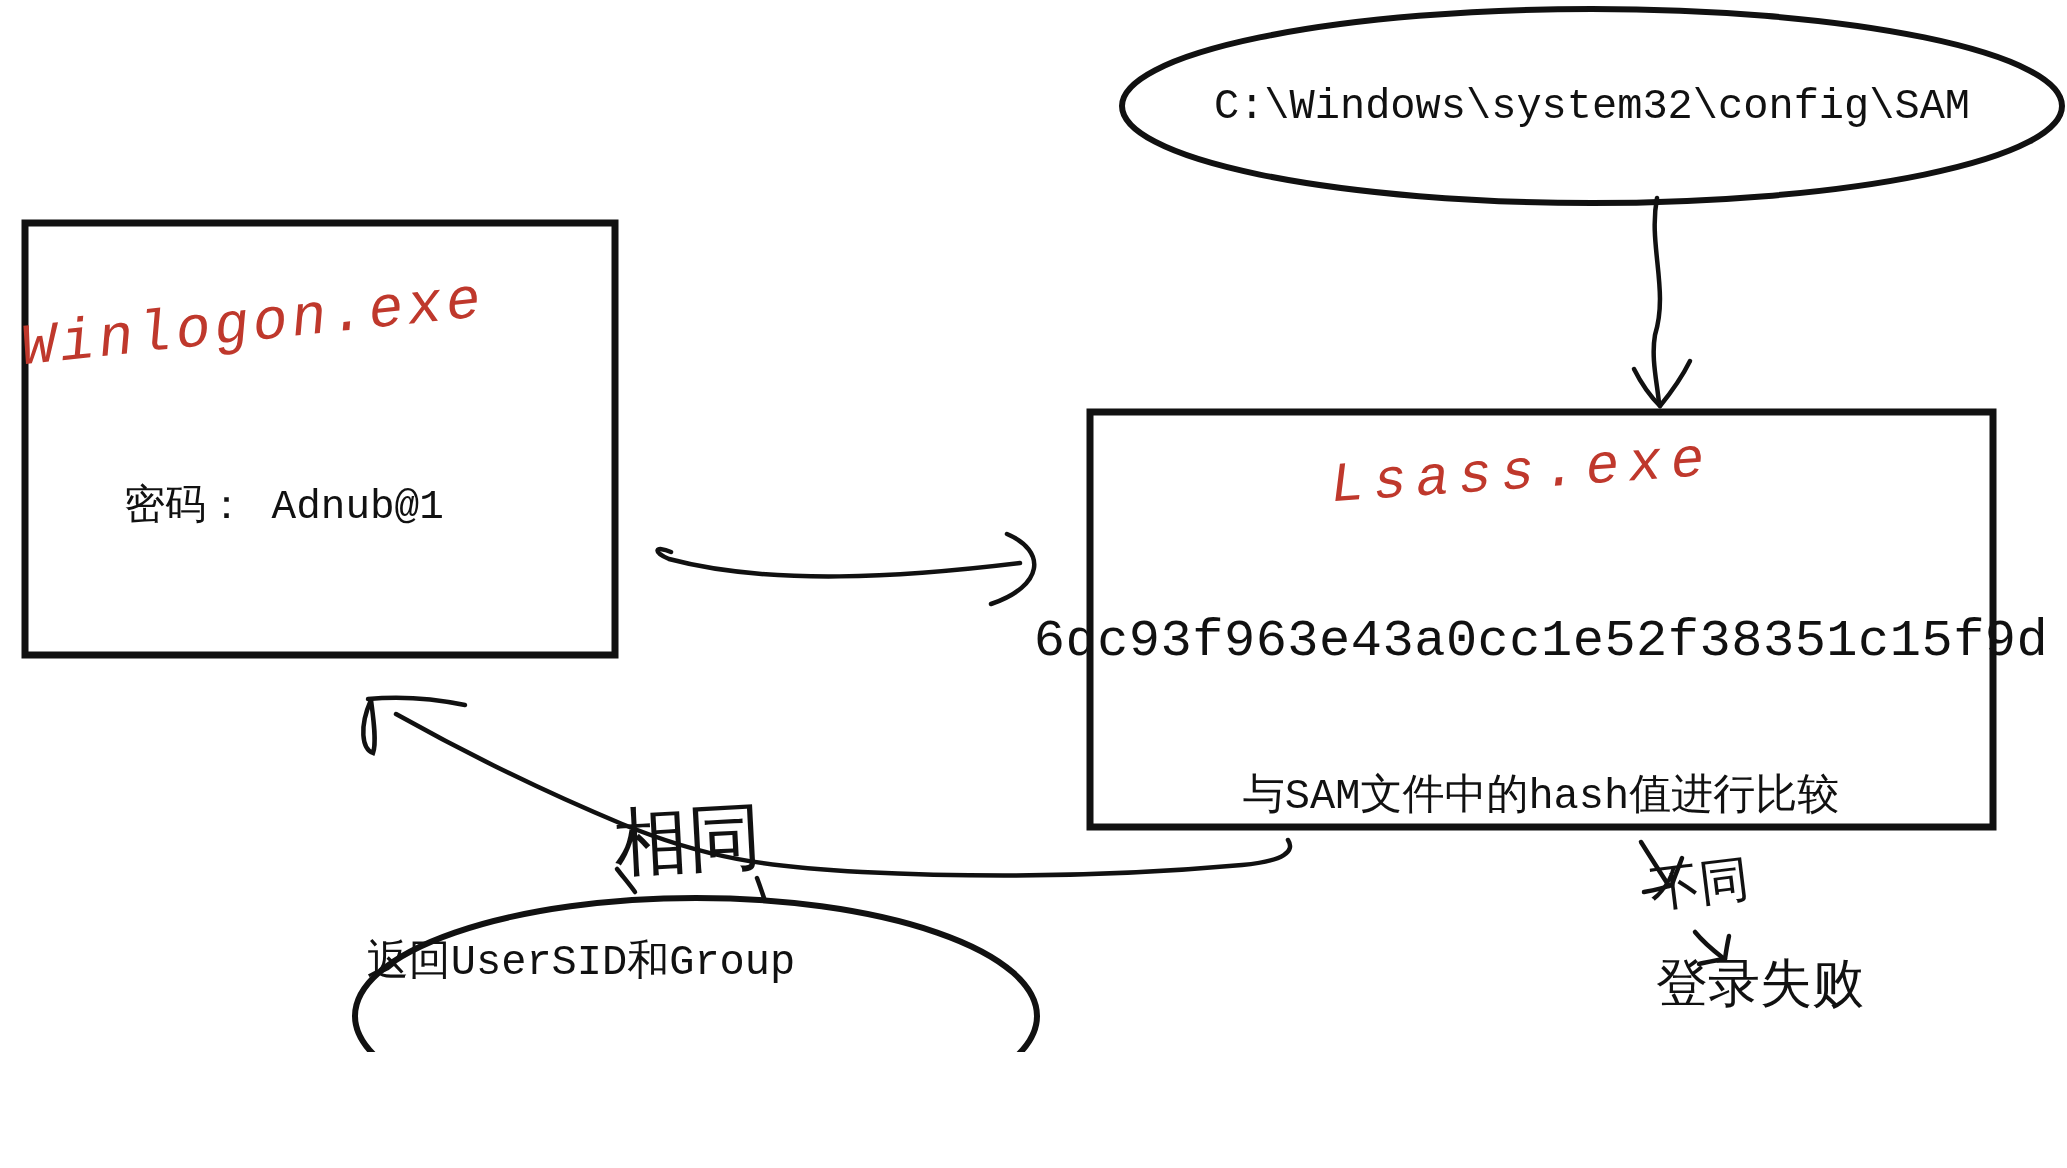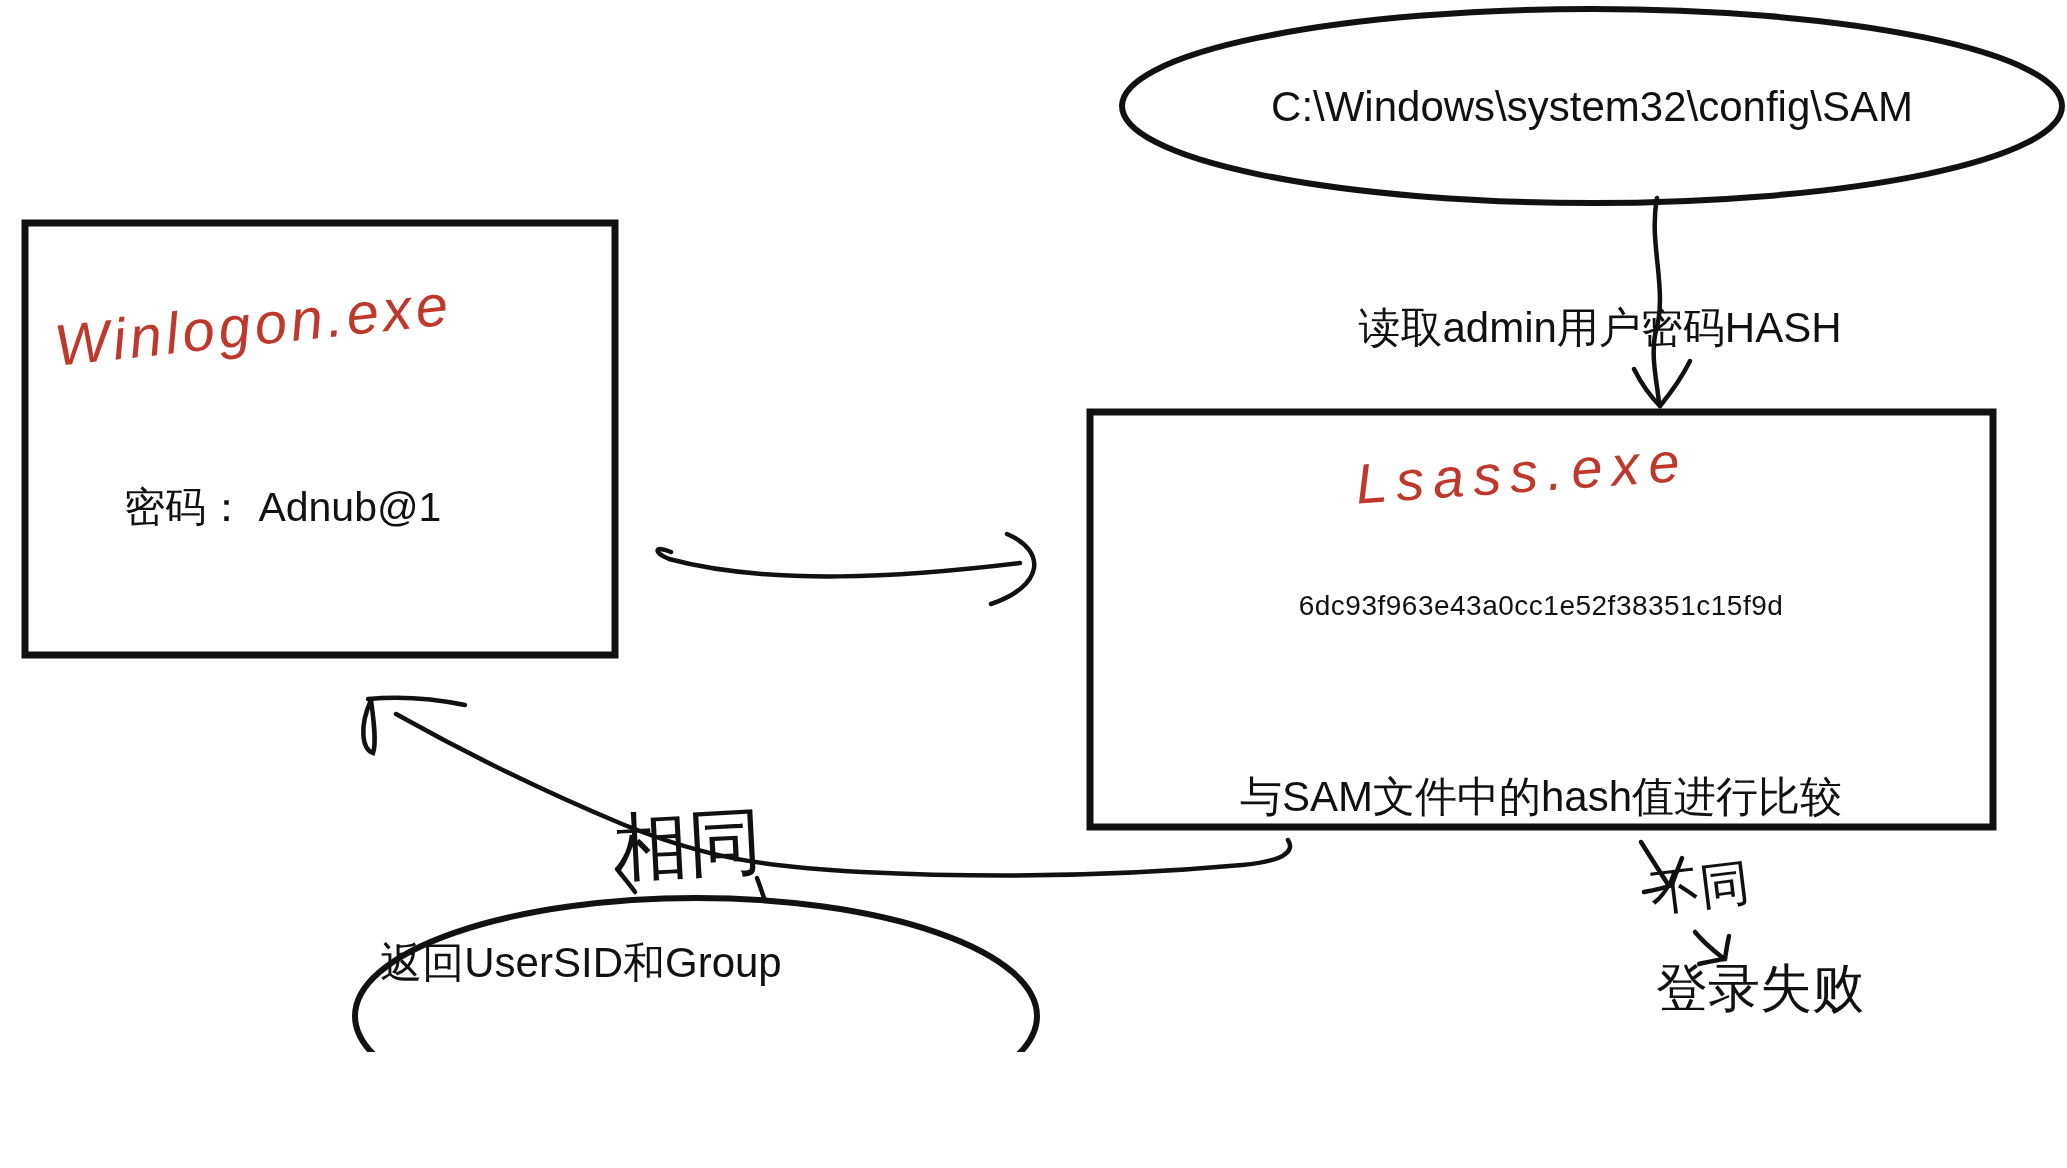--- a/index.html
+++ b/index.html
@@ -5,21 +5,21 @@
   html, body {
     margin: 0;
     padding: 0;
     background: #ffffff;
   }
   #canvas {
     position: relative;
     width: 2067px;
     height: 1052px;
     background: #ffffff;
-    font-family: Liberation Sans, sans-serif;
+    font-family: Liberation Mono, monospace;
     color: #111111;
     overflow: hidden;
     border-radius: 27px;
   }
   #strokes {
     position: absolute;
     left: 0;
     top: 0;
     width: 2067px;
     height: 1168px;
@@ -31,21 +31,21 @@
     color: #111111;
   }
   .centered {
     transform: translate(-50%, -50%);
   }
   .node-label {
     font-size: 42px;
   }
   .sam-label { font-size: 42px; }
   .box-line { font-size: 41px; }
-  .hash-text { font-size: 28px; letter-spacing: 0.5px; }
+  .hash-text { font-size: 52px; letter-spacing: 0.5px; margin-top: 36px; }
   .hand-red {
     color: #bf382c;
     font-style: italic;
     font-weight: 400;
   }
   .winlogon-title {
     font-size: 58px;
     letter-spacing: 4px;
     transform: translate(-50%, -50%) rotate(-6deg);
   }
@@ -113,21 +113,20 @@
       <path d="M1699,964 C1708,962 1716,960 1725,959"></path>
       <path d="M1729,936 C1727,945 1726,952 1725,959"></path>
     </g>
   </svg>
 
   <div class="txt centered sam-label" style="left:1592px; top:107px;">C:\Windows\system32\config\SAM</div>
 
   <div class="txt hand-red winlogon-title" style="left:253px; top:325px;">Winlogon.exe</div>
   <div class="txt box-line" style="left:100px; top:487px;margin-left:24px;">密码： Adnub@1</div>
 
-  <div class="txt centered node-label" style="left:1600px; top:328px;">读取admin用户密码HASH</div>
 
   <div class="txt hand-red lsass-title" style="left:1522px; top:473px;">Lsass.exe</div>
   <div class="txt centered hash-text" style="left:1541px; top:606px;">6dc93f963e43a0cc1e52f38351c15f9d</div>
   <div class="txt centered node-label" style="left:1541px; top:797px;">与SAM文件中的hash值进行比较</div>
 
   <div class="txt hand-black same-label" style="left:688px; top:845px;">相同</div>
   <div class="txt hand-black diff-label" style="left:1700px; top:888px;">不同</div>
   <div class="txt fail-label" style="left:1656px; top:962px;">登录失败</div>
 
   <div class="txt centered node-label" style="left:581px; top:963px;">返回UserSID和Group</div>

